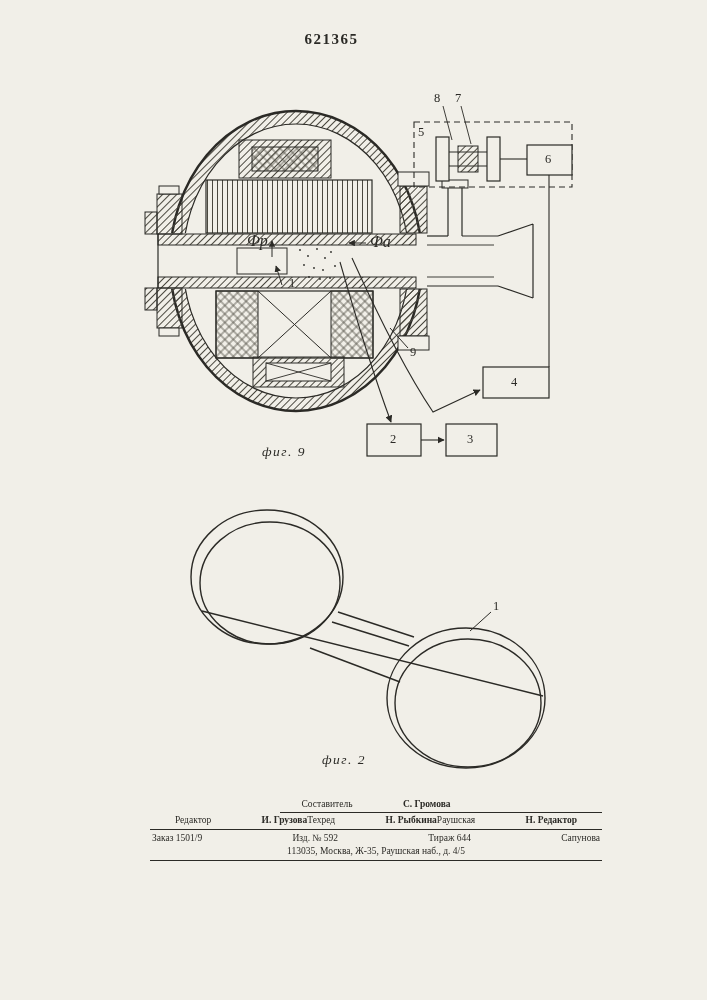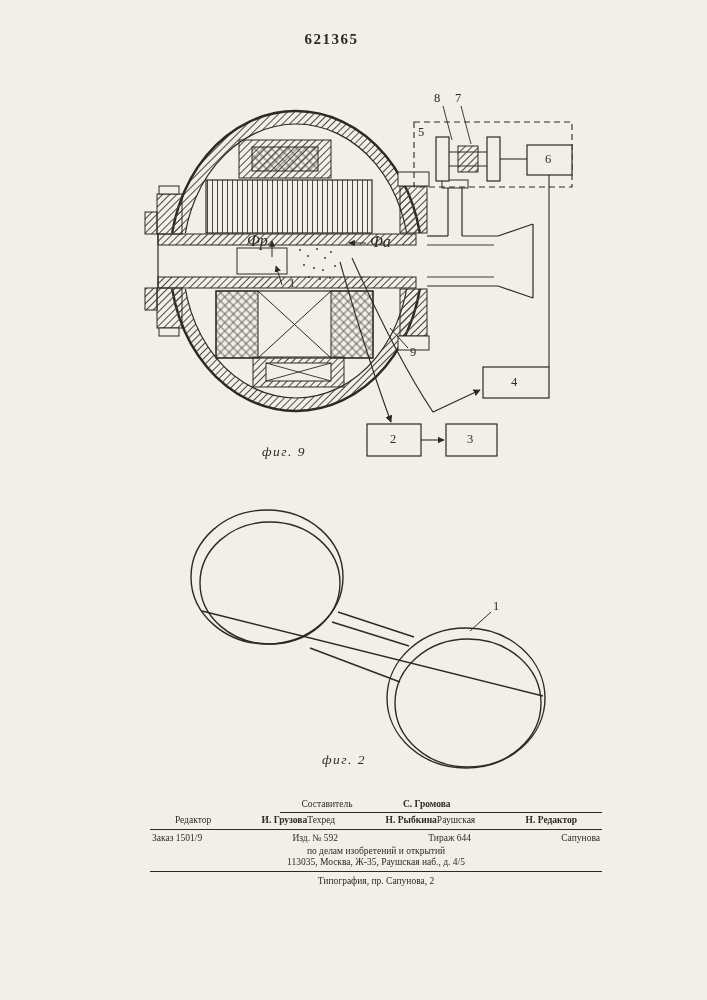--- a/index.html
+++ b/index.html
@@ -201,19 +201,17 @@
         <span class="nm">Н. Редактор</span>
       </span>
     </div>
     <div class="rule"></div>
     <div class="c-row3">
       <span>Заказ 1501/9</span>
       <span>Изд. № 592</span>
       <span>Тираж 644</span>
       <span>Сапунова</span>
     </div>
-    <div class="c-center">по делам изобретений и открытий</div>
     <div class="c-center">113035, Москва, Ж-35, Раушская наб., д. 4/5</div>
     <div class="rule" style="margin-top:3px;"></div>
-    <div class="c-last">Типография, пр. Сапунова, 2</div>
   </div>
 
 </div>
 
 </body></html>

